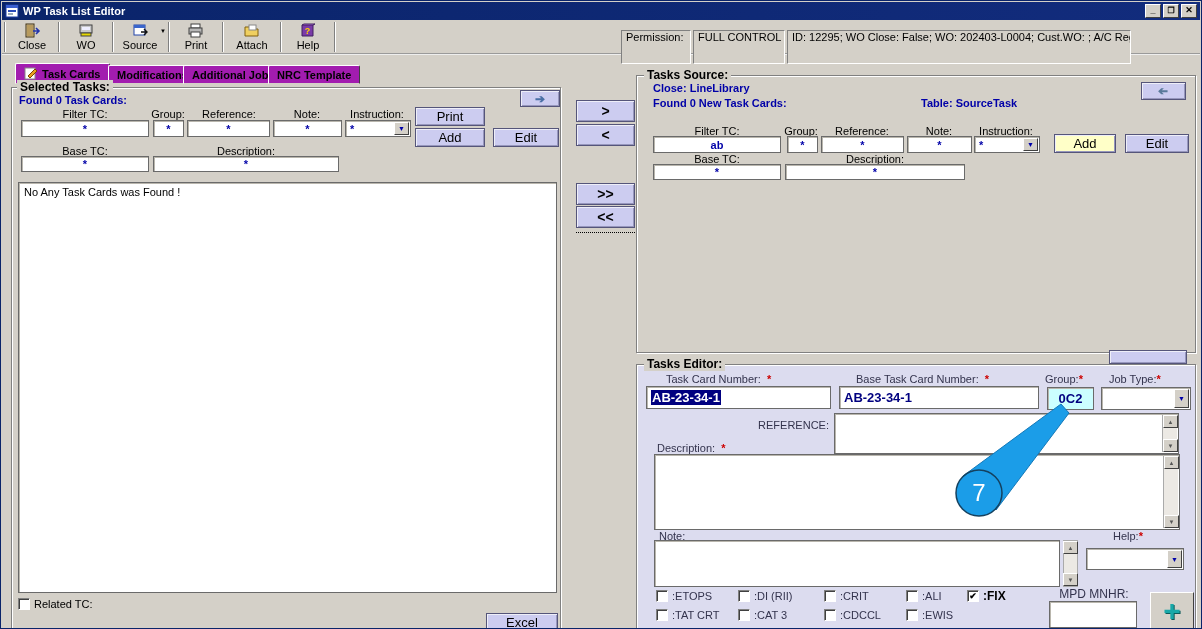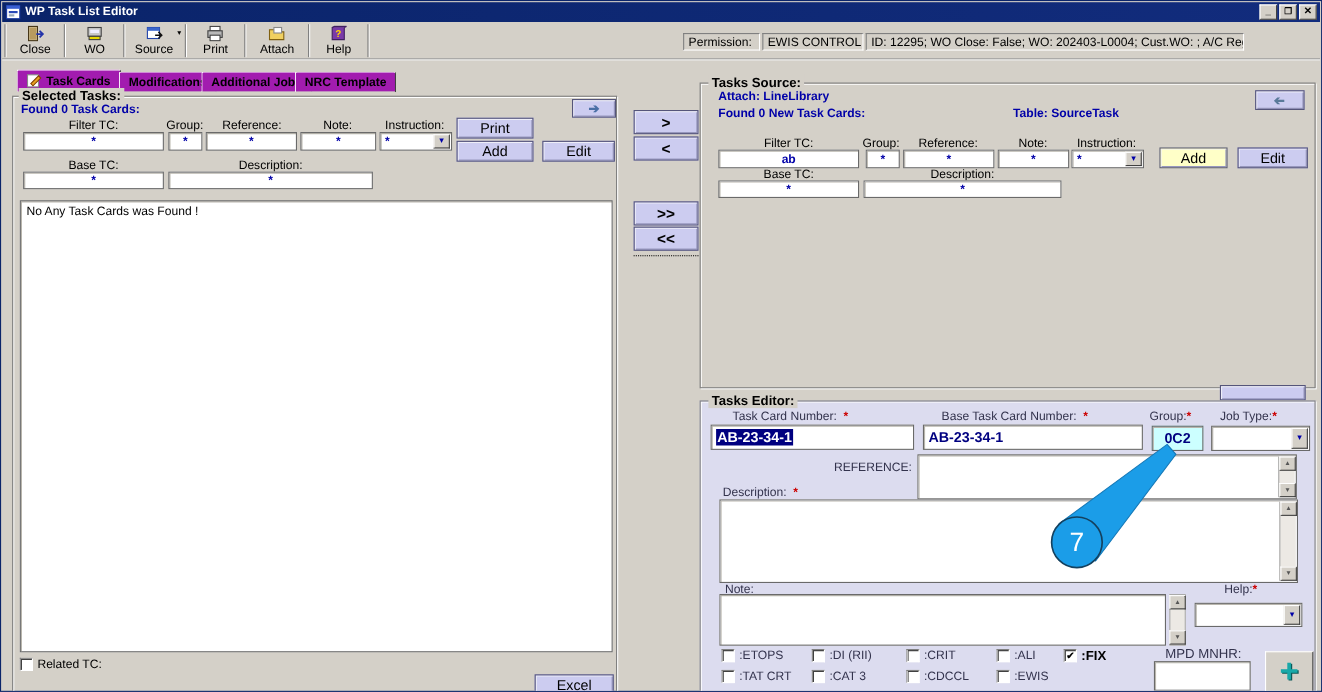--- a/index.html
+++ b/index.html
@@ -15,21 +15,21 @@
   .tbtns{margin-left:auto;display:flex;gap:2px;}
   .tbtn{width:16px;height:14px;background:#d4d0c8;border:1px solid;border-color:#fff #404040 #404040 #fff;
         font-size:9px;line-height:11px;text-align:center;font-weight:bold;color:#000;}
   
   .toolbar{left:1px;top:19px;width:1198px;height:35px;border-bottom:2px groove #eee;display:flex;align-items:center;}
   .toolbtn{width:48px;height:32px;display:flex;flex-direction:column;align-items:center;justify-content:center;gap:1px;}
   .toolbtn svg{width:17px;height:15px;}
   .tsep{width:2px;height:30px;border-left:1px solid #808080;border-right:1px solid #fff;margin:0 2px;}
   .caret{font-size:7px;margin-left:-4px;margin-top:-12px;}
   .sunk{border:1px solid;border-color:#808080 #fff #fff #808080;background:#d4d0c8;
-        display:flex;align-items:flex-end;padding:0 4px;height:16px;white-space:nowrap;overflow:hidden;}
+        display:flex;align-items:flex-start;padding:0 4px;height:34px;white-space:nowrap;overflow:hidden;}
   
   .tab{height:19px;background:#a21caf;border:1px solid;border-color:#fff #404040 #d4d0c8 #fff;
        border-radius:2px 2px 0 0;display:flex;align-items:center;padding:0 8px;font-weight:bold;}
   .tab.active{height:21px;top:62px;}
   
   .gbox{border:1px solid #808080;box-shadow:1px 1px 0 #fff, inset 1px 1px 0 #fff;}
   .legend{font-weight:bold;font-size:12px;background:#d4d0c8;padding:0 3px;}
   .blue{color:#0000a8;font-weight:bold;}
   .lbl{color:#33334d;}
   .req{color:#cc0000;font-weight:bold;}
@@ -128,21 +128,21 @@
       </svg>
       <span>Help</span>
     </div>
     <div class="tsep"></div>
   </div>
 
   <div class="abs sunk" style="left:620px;top:29px;width:70px;">
     <span>Permission:</span>
   </div>
   <div class="abs sunk" style="left:692px;top:29px;width:92px;">
-    <span>EWIS CONTROL</span>
+    <span>FULL CONTROL</span>
   </div>
   <div class="abs sunk" style="left:786px;top:29px;width:344px;">
     <span>ID: 12295; WO Close: False; WO: 202403-L0004; Cust.WO: ; A/C Reg:</span>
   </div>
 
   <div class="abs tab active" style="left:14px;top:62px;">
     <svg width="14" height="13" viewBox="0 0 14 13" style="margin-right:4px;">
       <rect x="1" y="1" width="10" height="11" fill="#fff" stroke="#888"></rect>
       <path d="M4 9 L11 2 L13 4 L6 11 Z" fill="#e8a020" stroke="#804000"></path>
     </svg>
@@ -232,21 +232,21 @@
   <div class="abs btn" style="left:575px;top:182px;width:59px;height:22px;font-weight:bold;font-size:14px;">
       <span>&gt;&gt;</span>
     </div>
   <div class="abs btn" style="left:575px;top:205px;width:59px;height:22px;font-weight:bold;font-size:14px;">
       <span>&lt;&lt;</span>
     </div>
   <div class="abs dots" style="left:575px;top:231px;width:59px;height:1px;"></div>
 
   <div class="abs gbox" style="left:635px;top:74px;width:560px;height:278px;"></div>
   <div class="abs legend" style="left:643px;top:67px;"><span>Tasks Source:</span></div>
-  <div class="abs blue" style="left:652px;top:81px;"><span>Attach: LineLibrary</span></div>
+  <div class="abs blue" style="left:652px;top:81px;"><span>Close: LineLibrary</span></div>
   <div class="abs blue" style="left:652px;top:96px;"><span>Found 0 New Task Cards:</span></div>
   <div class="abs blue" style="left:920px;top:96px;"><span>Table: SourceTask</span></div>
   <div class="abs btn" style="left:1140px;top:81px;width:45px;height:18px;color:#5a7a9a;font-weight:bold;">
     <span style="font-size:12px;display:inline-block;transform:scaleX(-1);">➔</span>
   </div>
 
   <div class="abs" style="left:652px;top:124px;width:128px;text-align:center;"><span>Filter TC:</span></div>
   <div class="abs" style="left:782px;top:124px;width:36px;text-align:center;"><span>Group:</span></div>
   <div class="abs" style="left:818px;top:124px;width:86px;text-align:center;"><span>Reference:</span></div>
   <div class="abs" style="left:906px;top:124px;width:64px;text-align:center;"><span>Note:</span></div>

